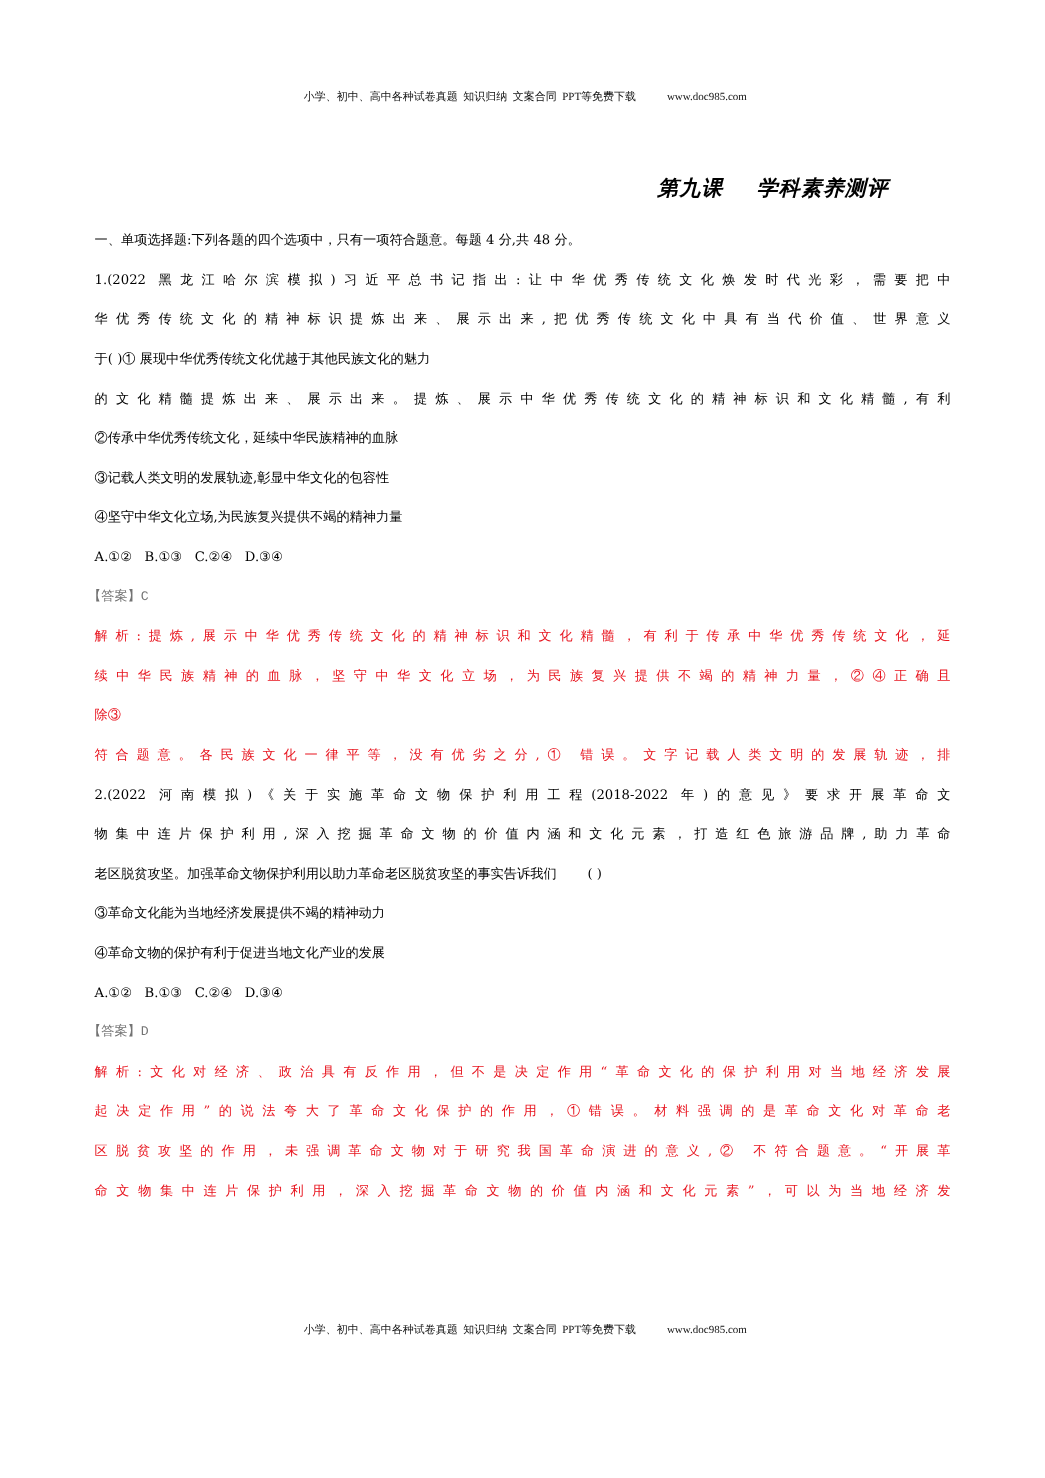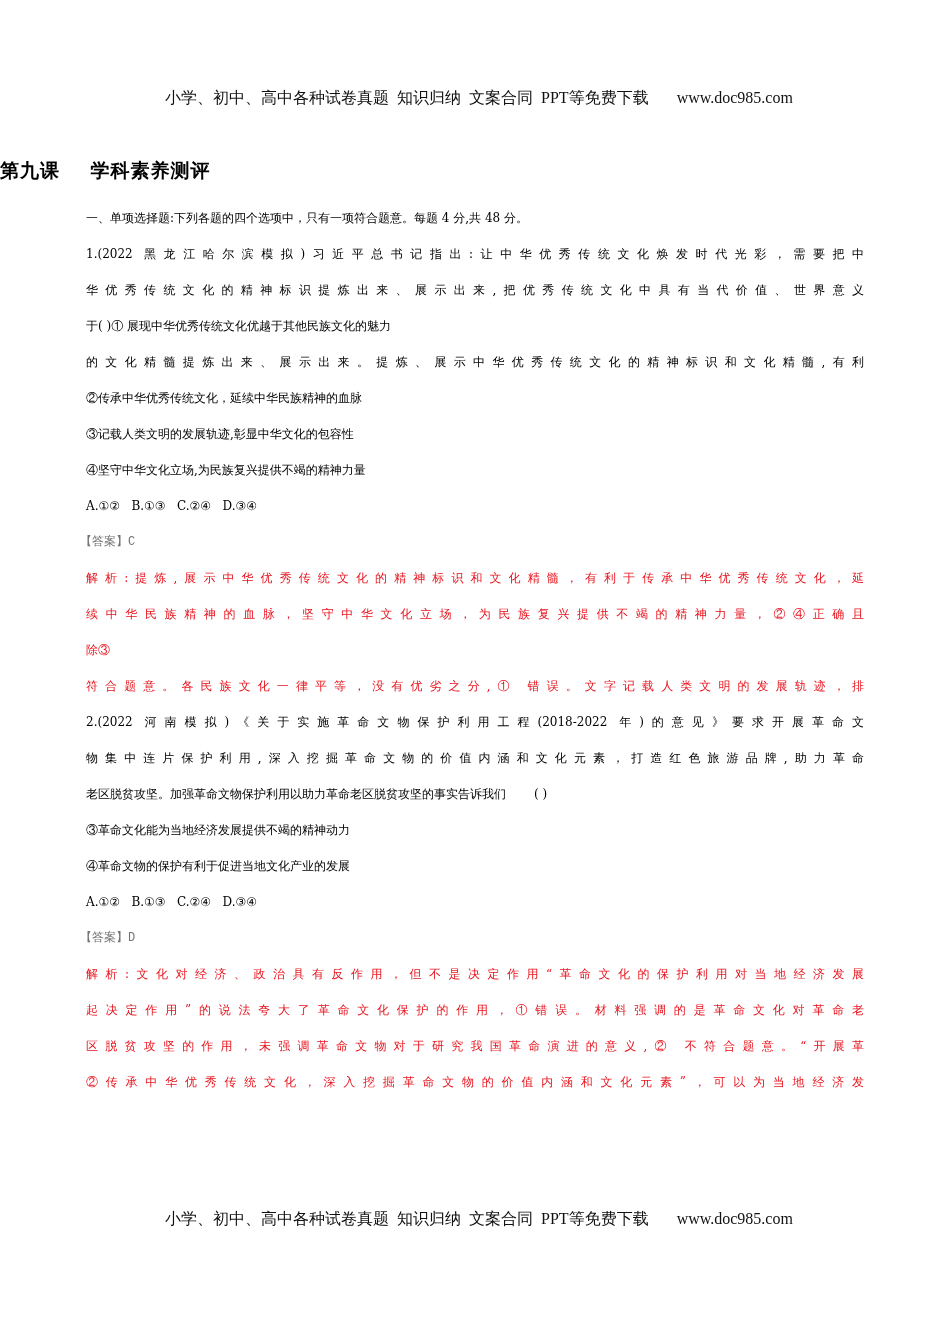--- a/index.html
+++ b/index.html
@@ -13,39 +13,40 @@
       position: relative;
       overflow: hidden;
       font-family: "DejaVu Serif", "Liberation Serif", serif;
       color: #000000;
     }
     .header, .footer {
       position: absolute;
       left: 0;
       width: 950px;
       text-align: center;
-      font-size: 16px;
+      font-size: 10px;
       font-family: "Liberation Serif", "DejaVu Serif", serif;
       color: #111;
       white-space: pre;
     }
     .header { top: 70px; }
     .footer { top: 1191px; }
     .header .url, .footer .url { margin-left: 28px; }
 
     .title {
       position: absolute;
       top: 158px;
       left: 0;
       width: 808px;
-      text-align: left;
+      text-align: right;
       font-size: 19px;
       font-weight: bold;
       letter-spacing: 1px;
       white-space: pre;
+      font-style: italic;
     }
 
     .content {
       position: absolute;
       top: 200px;
       left: 86px;
       width: 778px;
       font-size: 12px;
       line-height: 36px;
     }
@@ -94,19 +95,19 @@
     <div class="line just">2.(2022 河南模拟)《关于实施革命文物保护利用工程(2018-2022 年)的意见》要求开展革命文</div>
     <div class="line just">物集中连片保护利用,深入挖掘革命文物的价值内涵和文化元素，打造红色旅游品牌,助力革命</div>
     <div class="line"><span>老区脱贫攻坚。加强革命文物保护利用以助力革命老区脱贫攻坚的事实告诉我们</span><span class="blank">( )</span></div>
     <div class="line">③革命文化能为当地经济发展提供不竭的精神动力</div>
     <div class="line">④革命文物的保护有利于促进当地文化产业的发展</div>
     <div class="line" style="white-space:pre">A.①②   B.①③   C.②④   D.③④</div>
     <div class="line answer">【答案】D</div>
     <div class="line just red">解析:文化对经济、政治具有反作用，但不是决定作用“革命文化的保护利用对当地经济发展</div>
     <div class="line just red">起决定作用”的说法夸大了革命文化保护的作用，①错误。材料强调的是革命文化对革命老</div>
     <div class="line just red">区脱贫攻坚的作用，未强调革命文物对于研究我国革命演进的意义,② 不符合题意。“开展革</div>
-    <div class="line just red">②传承中华优秀传统文化，深入挖掘革命文物的价值内涵和文化元素”，可以为当地经济发</div>
+    <div class="line just red">命文物集中连片保护利用，深入挖掘革命文物的价值内涵和文化元素”，可以为当地经济发</div>
   </div>
 </div>
 
 <div class="footer">
   <span>小学、初中、高中各种试卷真题  知识归纳  文案合同  PPT等免费下载</span><span class="url">www.doc985.com</span>
 </div>
 
 </body></html>

